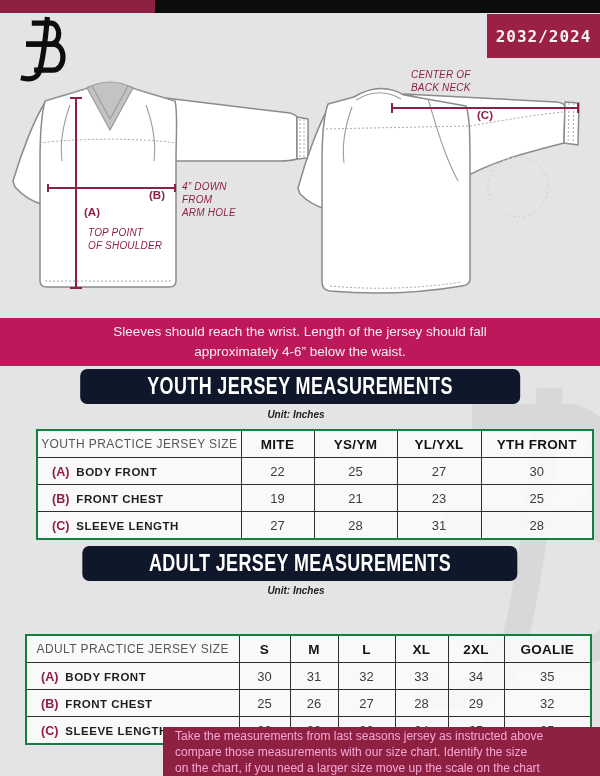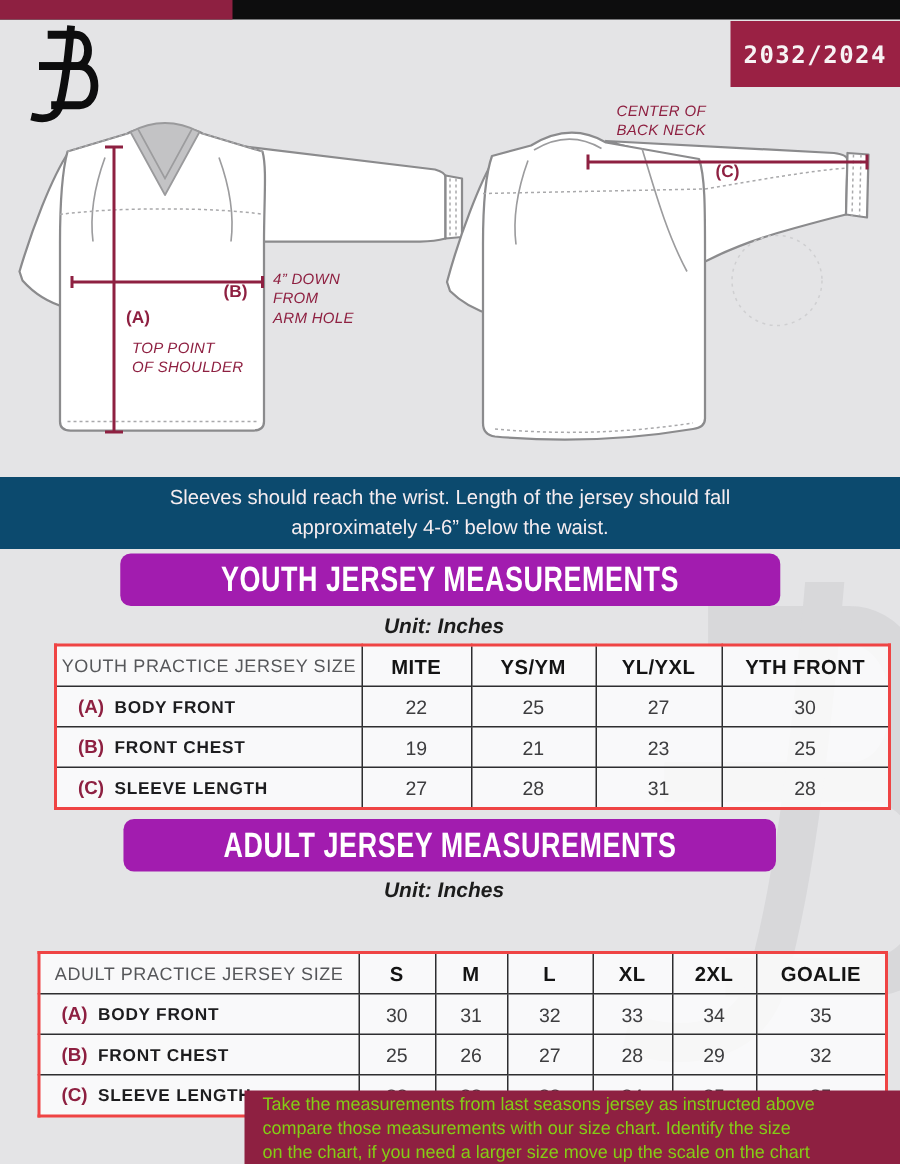--- a/index.html
+++ b/index.html
@@ -23,63 +23,63 @@
     display:flex;align-items:center;justify-content:center;z-index:2;
   }
   .year-box .year{font-family:"DejaVu Sans Mono",monospace;font-weight:bold;font-size:16px;letter-spacing:1px;color:#f7f3f4;}
   
   .diagram-svg{position:absolute;left:0;top:55px;width:600px;height:260px;z-index:1;}
   .anno{position:absolute;color:#8e2041;z-index:2;}
   .anno-key{font-weight:bold;font-size:11.5px;}
   .anno-note{font-style:italic;font-size:10px;line-height:13px;white-space:pre-line;letter-spacing:.2px;}
   
   .notice{
-    position:absolute;left:0;top:318px;width:600px;height:48px;background:#0c4a6e;z-index:2;
+    position:absolute;left:0;top:318px;width:600px;height:48px;background:#be185d;z-index:2;
     display:flex;align-items:center;justify-content:center;text-align:center;
   }
   .notice-text{color:#f6edf0;font-size:13.5px;line-height:20px;white-space:pre-line;}
   
   .pill{
     position:absolute;left:50%;transform:translateX(-50%);
-    height:35px;background:#a21caf;border-radius:7px;z-index:2;
+    height:35px;background:#0f172a;border-radius:7px;z-index:2;
     display:flex;align-items:center;justify-content:center;padding:0 24px;
   }
   .pill-text{
     color:#fff;font-weight:bold;font-size:23px;letter-spacing:.5px;white-space:nowrap;
     display:inline-block;transform:scale(.78,1.02);
   }
   .unit{position:absolute;left:0;width:592px;text-align:center;z-index:2;
-    font-style:italic;font-weight:bold;font-size:14px;color:#1c1c1c;}
+    font-style:italic;font-weight:bold;font-size:10px;color:#1c1c1c;}
   
   table.size-table{position:absolute;border-collapse:collapse;z-index:2;table-layout:fixed;}
   .size-table th,.size-table td{
     border:1.5px solid #2e2e30;height:26px;padding:0;background:rgba(255,255,255,.78);
     text-align:center;vertical-align:middle;
   }
-  .size-table{border:2px solid #ef4444;}
+  .size-table{border:2px solid #15803d;}
   .size-table th.lead{font-weight:normal;color:#56575a;font-size:12px;letter-spacing:.4px;text-align:center;}
   .size-table th.size-col{font-weight:bold;color:#141414;font-size:13.5px;letter-spacing:.3px;}
   .size-table td.rowlabel{text-align:left;padding-left:14px;}
   .size-table td.rowlabel .rk{color:#8e2041;font-weight:bold;font-size:12.5px;margin-right:7px;}
   .size-table td.rowlabel .rl{color:#1d1d1f;font-weight:bold;font-size:11.5px;letter-spacing:.5px;}
   .size-table td.val{color:#3d3d3f;font-size:13px;}
   
   .watermark{position:absolute;left:398px;top:388px;width:290px;height:336px;color:#cfcfd2;opacity:.55;z-index:0;pointer-events:none;}
   
   .footer-black{
     position:absolute;left:0;top:727px;width:163px;height:49px;background:#0b0b0c;z-index:2;
     display:flex;align-items:center;
   }
   .footer-logo{width:22px;height:26px;color:#a7a7a9;margin-left:17px;flex:none;}
   .footer-brand{color:#f2f2f2;font-weight:bold;font-size:10.5px;letter-spacing:4.5px;margin-left:10px;}
   .footer-note-box{
     position:absolute;left:163px;top:727px;width:437px;height:49px;background:#8e2041;z-index:2;
     display:flex;align-items:center;
   }
-  .footer-note{color:#84cc16;font-size:12px;line-height:16px;white-space:pre-line;padding:0 8px 0 12px;}
+  .footer-note{color:#f9a8d4;font-size:12px;line-height:16px;white-space:pre-line;padding:0 8px 0 12px;}
 </style>
 </head>
 <body>
 
 <div class="page">
 
   <svg width="0" height="0" style="position:absolute" aria-hidden="true">
     <defs>
       <g id="bw-monogram" fill="none" stroke="currentColor" stroke-linecap="square">
         <path d="M30 10 H58 C76 10 77 46 58 46 H20" stroke-width="9"></path>

